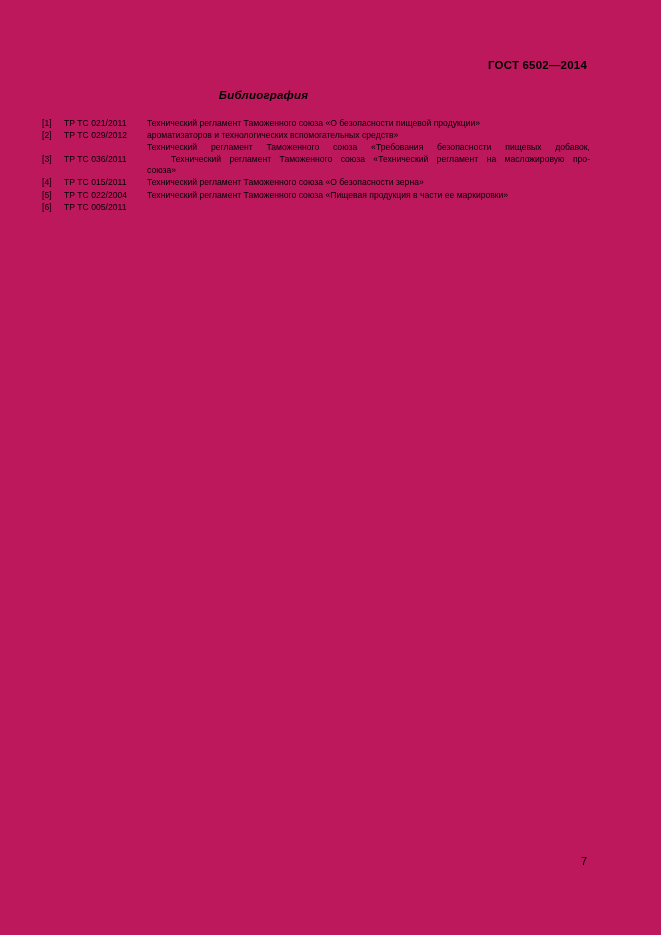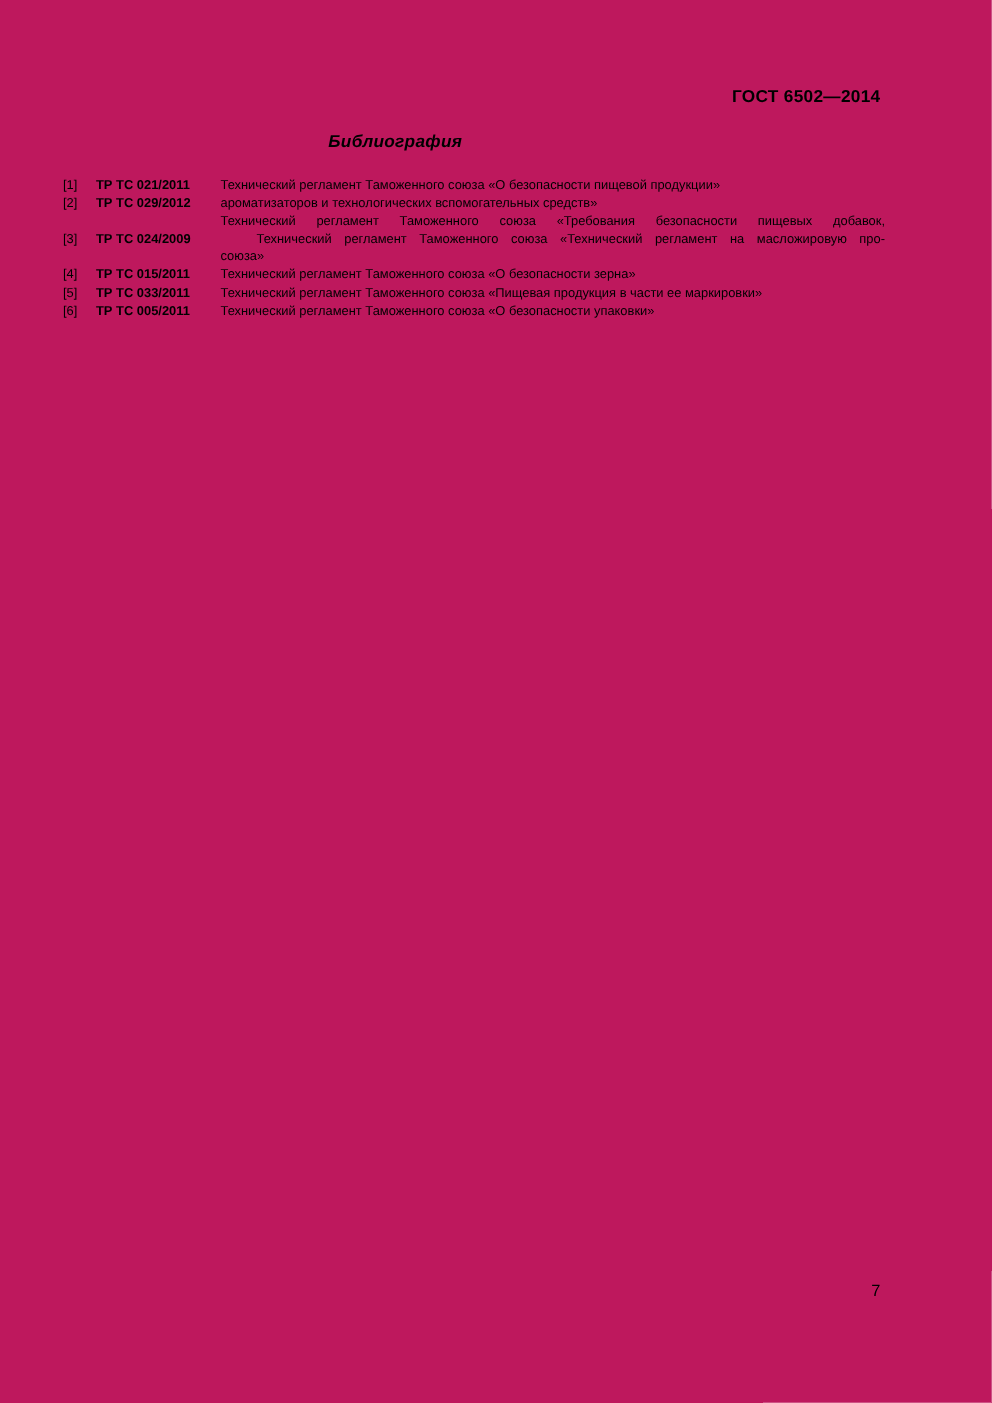--- a/index.html
+++ b/index.html
@@ -58,21 +58,20 @@
   }
   .entry .num {
     width: 22px;
     flex: 0 0 22px;
     white-space: nowrap;
   }
   .entry .code {
     width: 83px;
     flex: 0 0 83px;
     white-space: nowrap;
-    font-weight: bold;
   }
   .entry .text {
     flex: 1 1 auto;
   }
   .entry .text.justify {
     text-align: justify;
   }
   .entry .text.justify > span {
     display: block;
   }
@@ -101,38 +100,37 @@
       <div class="entry">
         <div class="num">[2]</div>
         <div class="code">ТР ТС 029/2012</div>
         <div class="text justify">
           <span>ароматизаторов и технологических вспомогательных средств»</span>
           <span style="text-align: justify; text-align-last: justify;">Технический регламент Таможенного союза «Требования безопасности пищевых добавок,</span>
         </div>
       </div>
       <div class="entry">
         <div class="num">[3]</div>
-        <div class="code">ТР ТС 024/2009</div>
+        <div class="code">ТР ТС 036/2011</div>
         <div class="text justify">
           <span style="text-align: justify; text-align-last: justify; margin-left: 24px;">Технический регламент Таможенного союза «Технический регламент на масложировую про-</span>
           <span>союза»</span>
         </div>
       </div>
       <div class="entry">
         <div class="num">[4]</div>
         <div class="code">ТР ТС 015/2011</div>
         <div class="text"><span>Технический регламент Таможенного союза «О безопасности  зерна»</span></div>
       </div>
       <div class="entry">
         <div class="num">[5]</div>
-        <div class="code">ТР ТС 033/2011</div>
+        <div class="code">ТР ТС 022/2004</div>
         <div class="text"><span>Технический регламент Таможенного союза  «Пищевая продукция в части ее маркировки»</span></div>
       </div>
       <div class="entry">
         <div class="num">[6]</div>
         <div class="code">ТР ТС 005/2011</div>
-        <div class="text"><span>Технический регламент Таможенного союза «О безопасности упаковки»</span></div>
       </div>
     </div>
 
   <div class="page-number">7</div>
 
 </div>
 
 </body></html>

